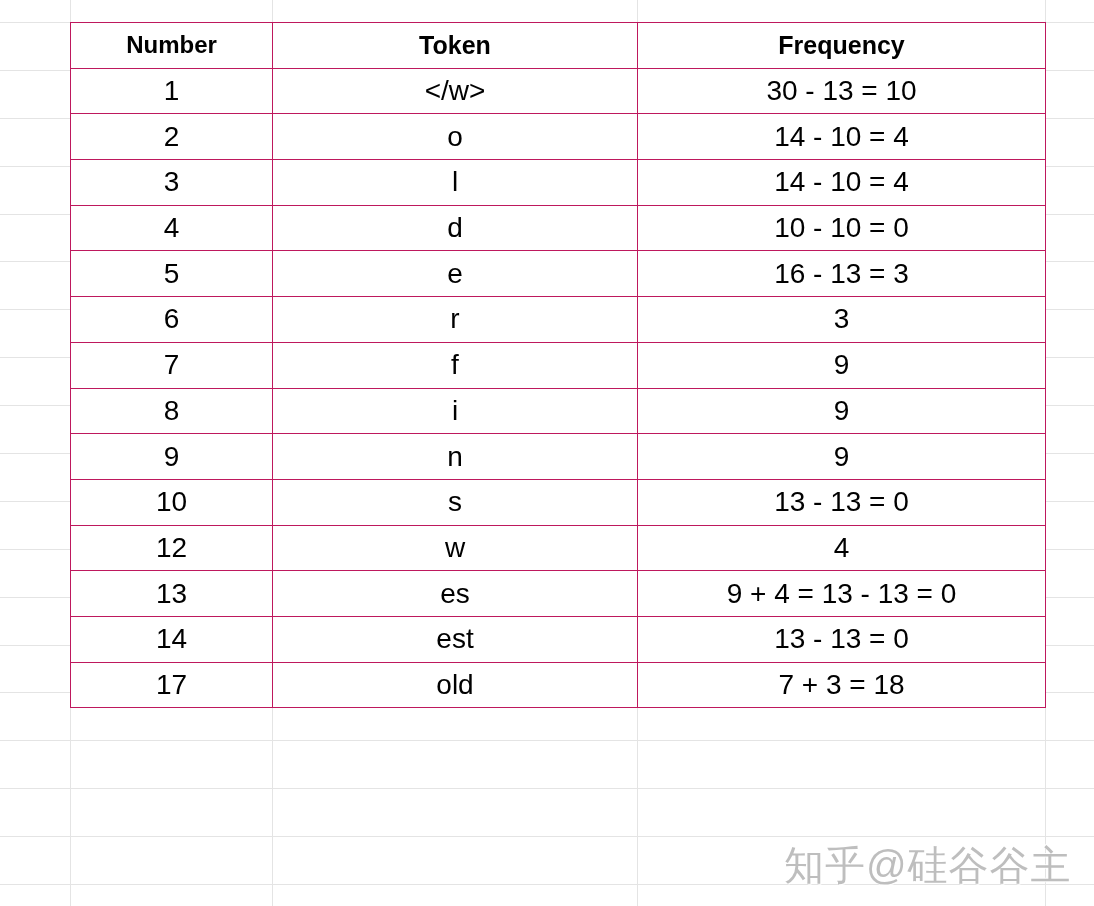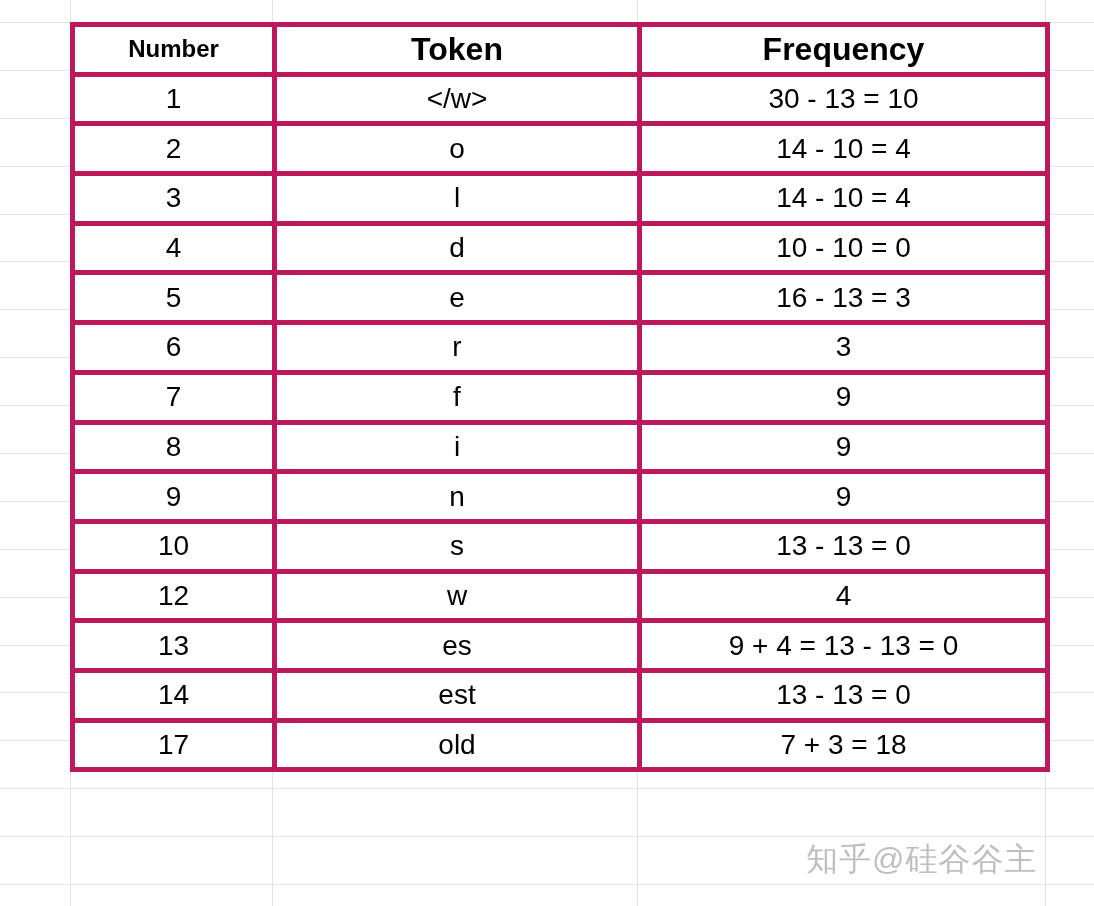--- a/index.html
+++ b/index.html
@@ -37,37 +37,37 @@
   table {
     border-collapse: collapse;
     table-layout: fixed;
     width: 975px;
     background: #ffffff;
   }
   col.c-number { width: 202px; }
   col.c-token { width: 365px; }
   col.c-frequency { width: 408px; }
   th, td {
-    border: 5px solid #be185d;
+    border: 1px solid #be185d;
     text-align: center;
     vertical-align: middle;
     padding: 0;
     height: 44.7px;
     overflow: hidden;
     white-space: nowrap;
   }
   th { font-weight: 700; }
   th.hdr-small { font-size: 24px; }
-  th.hdr-large { font-size: 32px; }
+  th.hdr-large { font-size: 25px; }
   td { font-size: 28px; font-weight: 400; }
 
   .watermark {
-    position: absolute; left: 806px; top: 838px;
+    position: absolute; left: 784px; top: 838px;
     z-index: 5;
-    font-size: 32px;
+    font-size: 40px;
     color: rgba(136, 136, 136, 0.55);
     text-shadow: 1px 1px 0 rgba(255,255,255,0.9), -1px -1px 0 rgba(255,255,255,0.9);
     white-space: nowrap;
     letter-spacing: 1px;
     pointer-events: none;
     text-align: right;
   }
 </style>
 </head>
 <body>

